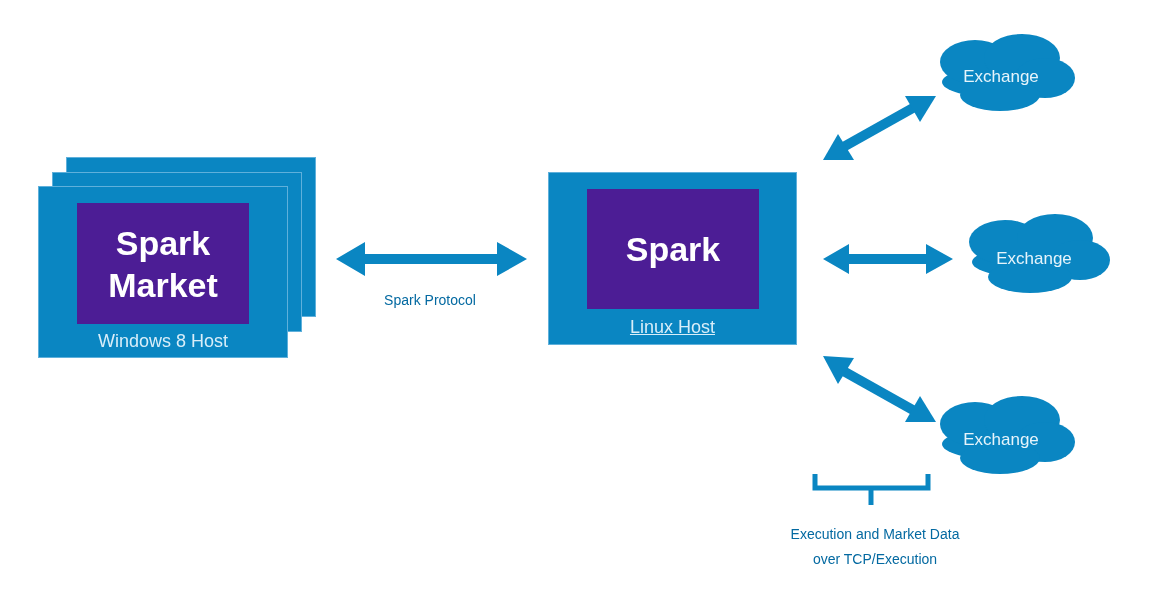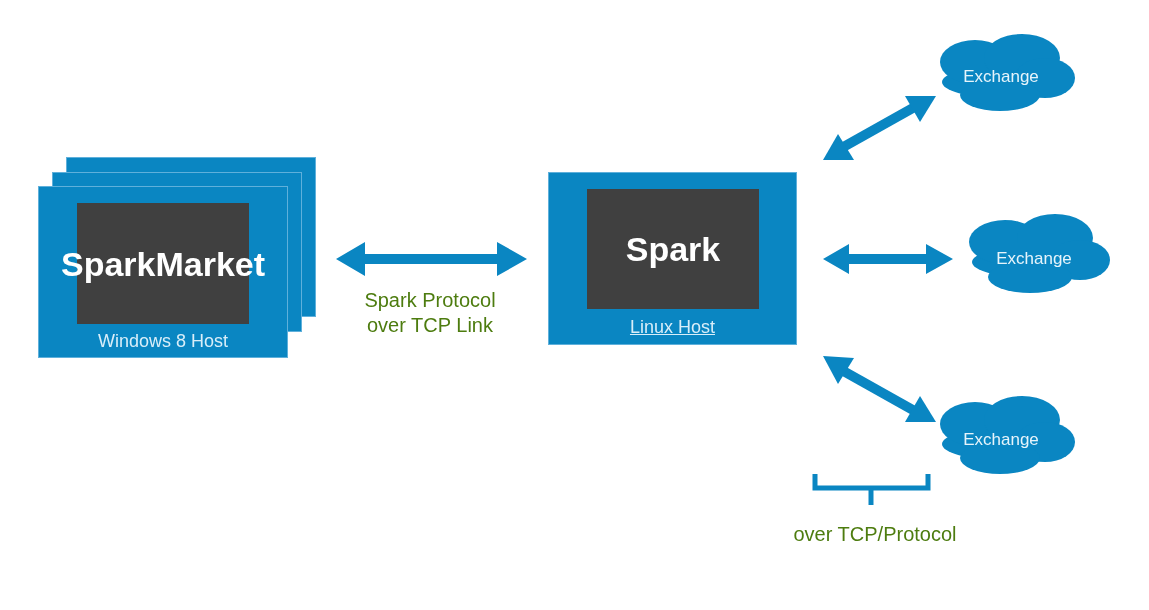--- a/index.html
+++ b/index.html
@@ -1,23 +1,23 @@
 <!DOCTYPE html>
 <html><head>
 <meta charset="utf-8">
 <style>
   html, body { margin: 0; padding: 0; background: #ffffff; }
   body { width: 1149px; height: 610px; position: relative; overflow: hidden;
          font-family: "Liberation Sans", sans-serif; }
   .host { position: absolute; background: #0a86c2; box-sizing: border-box; border: 1px solid #5fb0db; }
-  .app { position: absolute; background: #404040; color: #ffffff; font-weight: bold;
+  .app { position: absolute; background: #4c1d95; color: #ffffff; font-weight: bold;
          font-size: 34px; line-height: 42px; text-align: center; display: flex;
-         flex-direction: row; justify-content: center; align-items: center; }
+         flex-direction: column; justify-content: center; align-items: center; }
   .host-label { position: absolute; color: #d9eef9; font-size: 18px; text-align: center; width: 100%; left: 0; }
-  .caption { position: absolute; color: #4d7c0f; font-size: 20px; line-height: 25px; text-align: center; }
+  .caption { position: absolute; color: #0369a1; font-size: 14px; line-height: 25px; text-align: center; }
   svg.overlay { position: absolute; left: 0; top: 0; }
   .cloud-label { fill: #e6f4fb; font-size: 17px; font-family: "Liberation Sans", sans-serif; }
 </style>
 </head>
 <body>
 
 <div class="host" style="left:66px;top:157px;width:250px;height:160px;"></div>
 <div class="host" style="left:52px;top:172px;width:250px;height:160px;"></div>
 <div class="host" style="left:38px;top:186px;width:250px;height:172px;">
   <div class="app" style="left:38px;top:16px;width:172px;height:121px;">
@@ -29,24 +29,24 @@
 
 <div class="host" style="left:548px;top:172px;width:249px;height:173px;">
   <div class="app" style="left:38px;top:16px;width:172px;height:120px;">
     <span>Spark</span>
   </div>
   <div class="host-label" style="top:144px;text-decoration:underline;">Linux Host</div>
 </div>
 
 <div class="caption" style="left:330px;top:288px;width:200px;">
   <div>Spark Protocol</div>
-  <div>over TCP Link</div>
 </div>
 <div class="caption" style="left:720px;top:522px;width:310px;">
-  <div>over TCP/Protocol</div>
+  <div>Execution and Market Data</div>
+  <div>over TCP/Execution</div>
 </div>
 
 <svg class="overlay" width="1149" height="610">
   <g fill="#0a86c2">
 
     <polygon points="336,259 365,242 365,254 497,254 497,242 527,259 497,276 497,264 365,264 365,276"></polygon>
 
     <polygon points="823,259 849,244 849,254 926,254 926,244 953,259 926,274 926,264 849,264 849,274"></polygon>
   </g>
 

